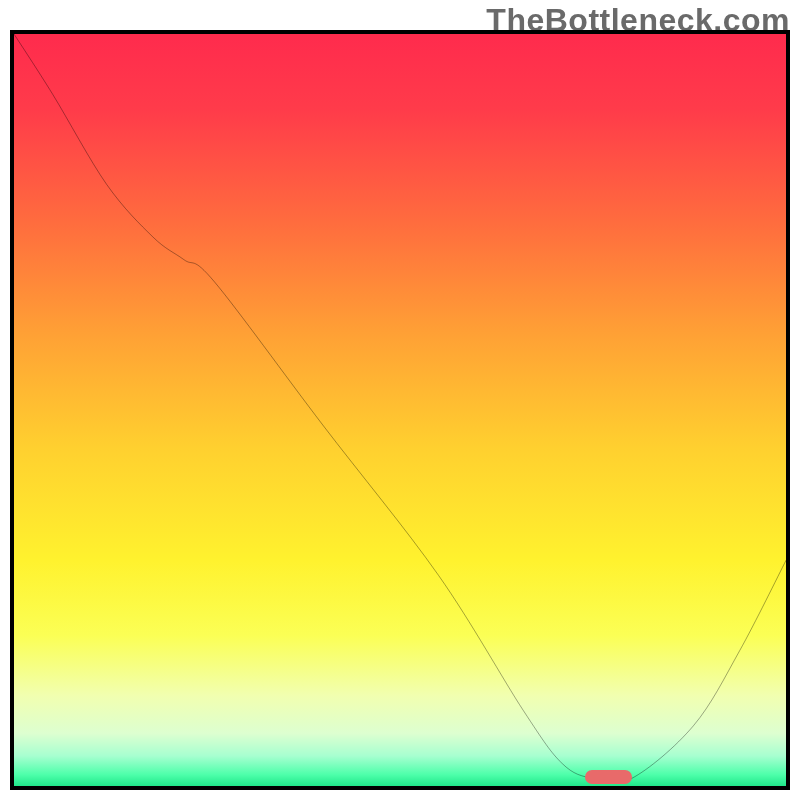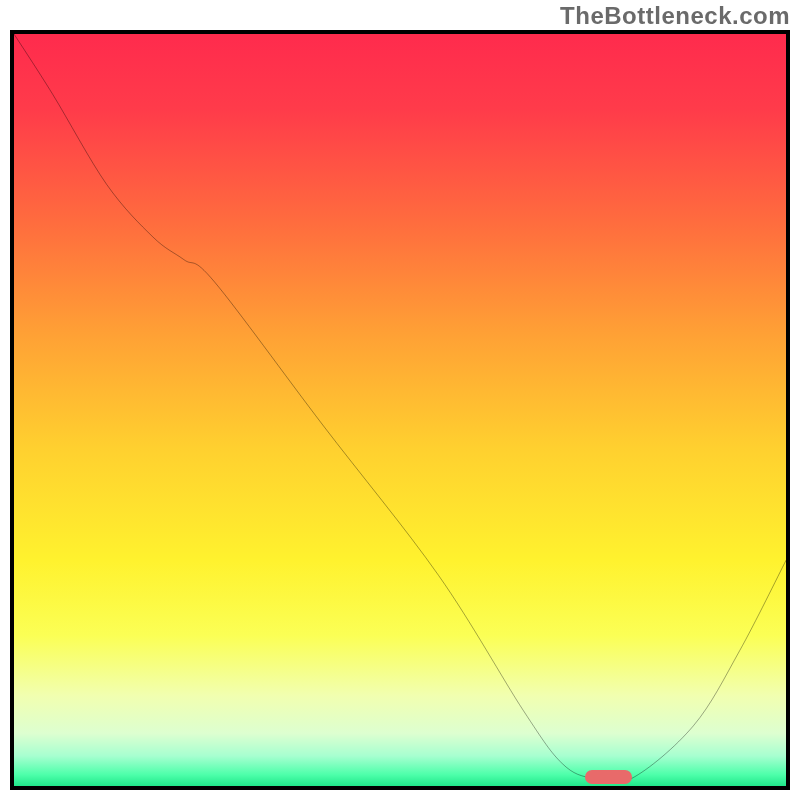--- a/index.html
+++ b/index.html
@@ -12,21 +12,21 @@
   }
   .wrap {
     position: relative;
     width: 800px;
     height: 800px;
   }
   .watermark {
     position: absolute;
     top: 2px;
     right: 10px;
-    font-size: 24px;
+    font-size: 32px;
     font-weight: 600;
     color: #6a6a6a;
     letter-spacing: 0.5px;
   }
   .plot {
     position: absolute;
     left: 10px;
     top: 30px;
     right: 10px;
     bottom: 10px;

